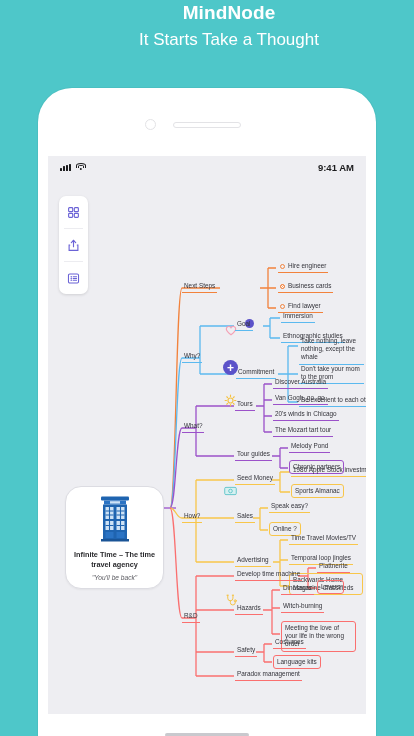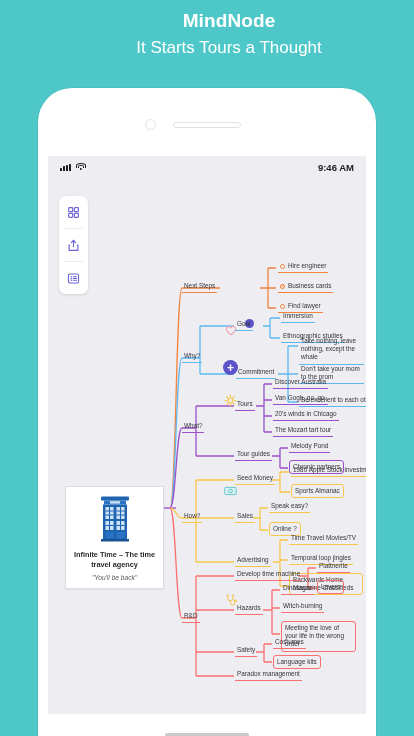--- a/index.html
+++ b/index.html
@@ -4,21 +4,21 @@
 <style>
   * { margin:0; padding:0; box-sizing:border-box; }
   html,body { width:414px; height:736px; overflow:hidden; }
   body {
     background:#4ec7c9;
     font-family:"Liberation Sans", sans-serif;
     -webkit-font-smoothing:antialiased;
   }
 
   
-  .promo { text-align:center; padding-top:8px; color:#ffffff;margin-left:44px; }
+  .promo { text-align:center; padding-top:0; color:#ffffff;margin-left:44px; }
   .promo-title { font-size:19px; font-weight:bold; letter-spacing:.1px; line-height:26px; }
   .promo-sub   { font-size:17px; font-weight:400; line-height:26px; margin-top:1px; }
 
   
   .phone {
     position:absolute; left:38px; top:88px;
     width:338px; height:660px;
     background:#ffffff;
     border-radius:34px 34px 0 0;
     box-shadow:0 0 0 1px rgba(0,0,0,.04);
@@ -70,21 +70,21 @@
     background:#fff; border-radius:7px;
     box-shadow:0 1px 3px rgba(0,0,0,.13);
     display:flex; flex-direction:column; align-items:center;
   }
   .tb-btn { width:29px; height:32px; display:flex; align-items:center; justify-content:center; }
   .tb-sep { width:19px; height:1px; background:#ececf0; }
 
   
   .root {
     position:absolute; left:17px; top:308px; width:99px;
-    background:#fff; border:1px solid #dcdce2; border-radius:0;
+    background:#fff; border:1px solid #dcdce2; border-radius:16px;
     padding:7px 5px 7px; text-align:center;
     box-shadow:0 1px 2px rgba(0,0,0,.05);
   }
   .root-title { font-size:7.3px; font-weight:bold; color:#2b2b2e; line-height:9.5px; margin-top:4px;}
   .root-quote { font-size:6.6px; font-style:italic; color:#5a5a60; margin-top:5px; }
 
   
   .links { position:absolute; left:0; top:0; width:318px; height:560px; pointer-events:none; }
 
   
@@ -122,21 +122,21 @@
   .homebar { position:absolute; left:0; bottom:0; width:338px; height:34px;
              background:#fff; border-radius:0 0 4px 4px; }
   .homebar i { position:absolute; left:50%; transform:translateX(-50%); bottom:11px;
                width:84px; height:4px; background:#c9c9ce; border-radius:2px; }
 </style>
 </head>
 <body>
 
 <div class="promo">
   <div class="promo-title">MindNode</div>
-  <div class="promo-sub">It Starts Tours a Thought</div>
+  <div class="promo-sub">It Starts Take a Thought</div>
 </div>
 
 <div class="phone">
 
   <div class="notch">
     <div class="cam"></div>
     <div class="speaker"></div>
   </div>
 
   <div class="screen">
@@ -148,21 +148,21 @@
             <i></i>
             <i></i>
             <i></i>
           </div>
         <div class="wifi">
             <span></span>
             <span></span>
             <span></span>
           </div>
       </div>
-      <div class="sb-mid">9:46 AM</div>
+      <div class="sb-mid">9:41 AM</div>
     </div>
 
     <div class="canvas">
 
       <svg class="links" viewBox="0 0 318 560">
         <g fill="none" stroke-width="1.3">
 
           <path d="M116 330 L128 330" stroke="#9b51c9"></path>
 
           <path d="M122 330 C128 330 128 110 134 110" stroke="#f2823c"></path>

